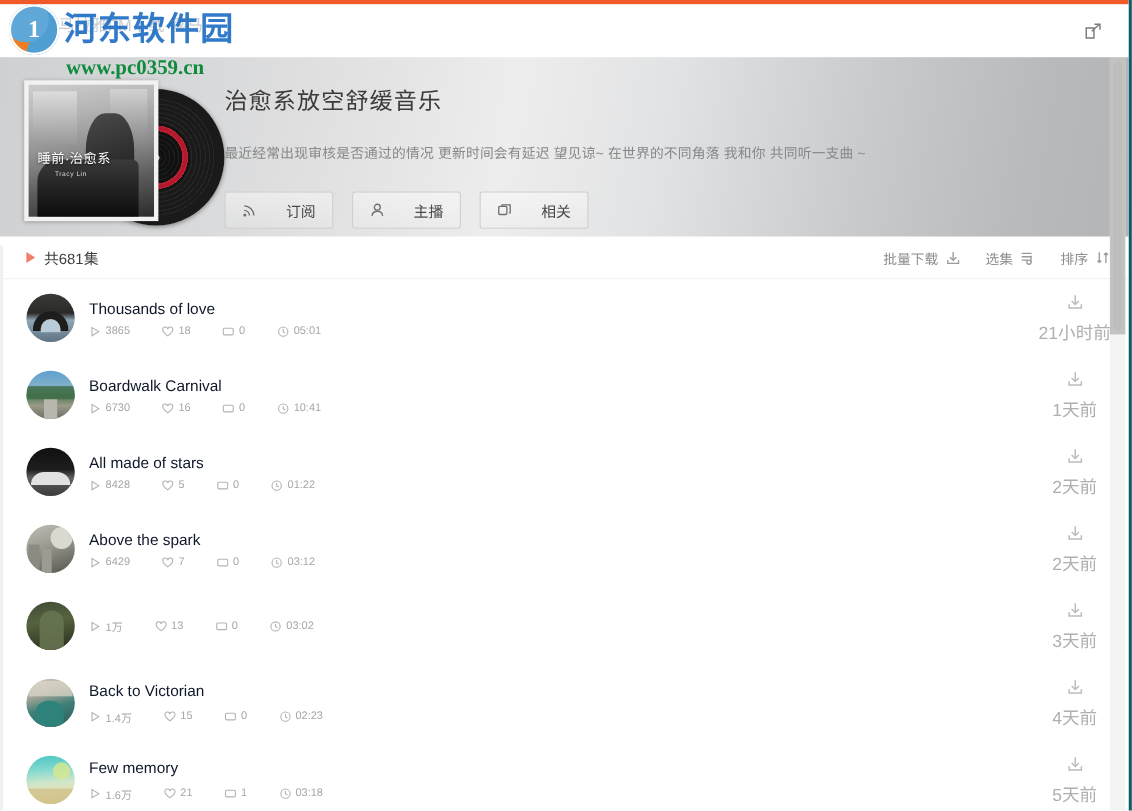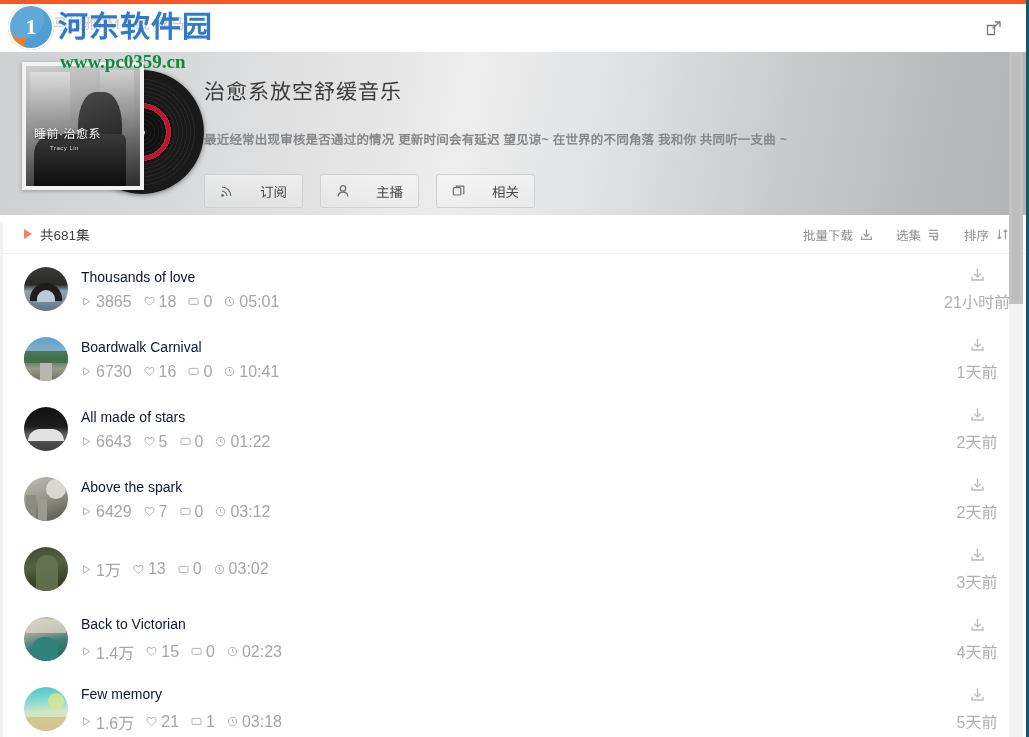--- a/index.html
+++ b/index.html
@@ -135,21 +135,20 @@
     padding-top: 23px;
     font-weight: normal;
     letter-spacing: 1px;
   }
   .hero-desc {
     font-size: 12.5px;
     color: #878889;
     margin-top: 24px;
     letter-spacing: .2px;
     white-space: nowrap;
-    font-weight: bold;
   }
   .hero-actions {
     margin-top: 26px;
     display: flex;
     gap: 17px;
   }
   .pill {
     height: 34px;
     min-width: 56px;
     padding: 0 15px;
@@ -162,21 +161,21 @@
     background: linear-gradient(180deg, rgba(255,255,255,.42), rgba(255,255,255,.10));
     color: #4a4a4a;
     font-size: 13.5px;
     cursor: pointer;
   }
 
   
   .album-wrap {
     position: absolute;
     left: 22px;
-    top: 10px;
+    top: 21px;
     width: 170px;
     height: 140px;
     padding-left: 14px;
   }
   .vinyl {
     position: absolute;
     left: 58px;
     top: 8px;
     width: 124px;
     height: 124px;
@@ -330,23 +329,23 @@
     line-height: 18px;
     margin-bottom: 7px;
     white-space: nowrap;
     overflow: hidden;
     text-overflow: ellipsis;
     cursor: pointer;
   }
   .stats {
     display: flex;
     align-items: center;
-    gap: 5px;
+    gap: 22px;
     color: #a6a6a6;
-    font-size: 16px;
+    font-size: 10px;
   }
   .stat {
     display: inline-flex;
     align-items: center;
     gap: 4px;
     margin-right: 7px;
   }
   .row-right {
     flex: 0 0 auto;
     width: 66px;
@@ -598,21 +597,21 @@
       <div class="thumb" style="background:linear-gradient(180deg,#111 0%,#1d1d1d 45%,#5f5f5f 62%,#3b3b3b 100%);">
         <i style="left:4px;top:22px;width:36px;height:12px;border-radius:18px 18px 0 0;background:#e2e2e2;"></i>
       </div>
       <div class="row-main">
         <div class="row-title">All made of stars</div>
         <div class="stats">
           <span class="stat">
               <svg width="11" height="11" viewBox="0 0 11 11">
                 <path d="M2.6 1.8 L8.8 5.5 L2.6 9.2 Z" fill="none" stroke="#b3b3b3" stroke-width="1"></path>
               </svg>
-              <span>6643</span>
+              <span>8428</span>
             </span>
           <span class="stat">
               <svg width="11" height="11" viewBox="0 0 11 11">
                 <path d="M5.5 9.3C2 6.9 1 5.6 1 4.1a2.1 2.1 0 0 1 4.5-1 2.1 2.1 0 0 1 4.5 1c0 1.5-1 2.8-4.5 5.2z" fill="none" stroke="#b3b3b3" stroke-width="1"></path>
               </svg>
               <span>5</span>
             </span>
           <span class="stat">
               <svg width="11" height="11" viewBox="0 0 11 11">
                 <rect x="1" y="2.4" width="9" height="6" rx="1" fill="none" stroke="#b3b3b3" stroke-width="1"></rect>

